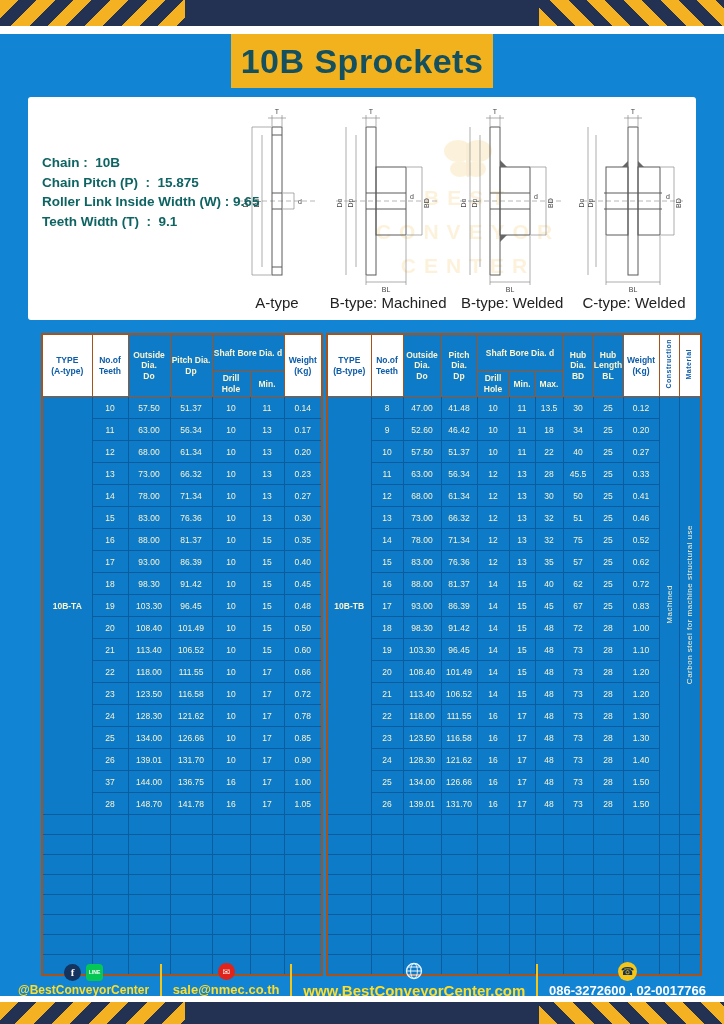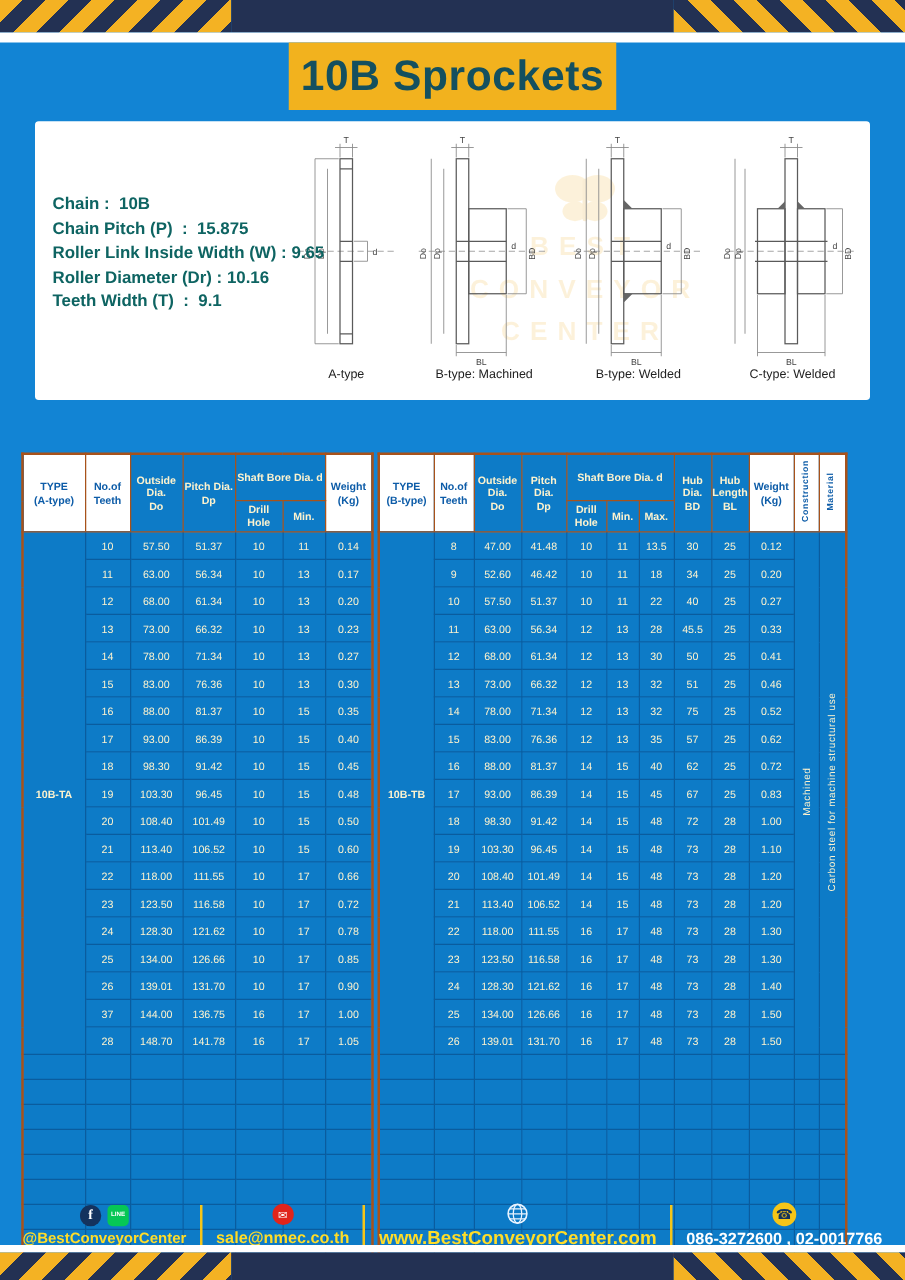--- a/index.html
+++ b/index.html
@@ -29,29 +29,29 @@
   .spec-line{font-size:13.5px;font-weight:bold;color:#0e6462;line-height:19.5px;white-space:pre;}
 
   .watermark{position:absolute;left:220px;top:20px;width:440px;height:185px;z-index:0;
              display:flex;flex-direction:column;align-items:center;justify-content:center;
              color:#f3b229;opacity:.17;pointer-events:none;}
   .watermark .wm-line{font-weight:bold;letter-spacing:8px;font-size:21px;line-height:34px;}
 
   .drawings{position:absolute;left:206px;top:8px;width:456px;height:210px;display:flex;
             justify-content:space-between;z-index:1;}
   .fig{display:flex;flex-direction:column;align-items:center;}
-  .fig-label{font-size:10px;color:#222;margin-top:1px;}
+  .fig-label{font-size:15px;color:#222;margin-top:1px;}
   .draw-svg text{font-family:"Liberation Sans",sans-serif;font-size:7px;fill:#444;}
   .draw-svg .geo{stroke:#5a5a5a;fill:none;stroke-width:1;}
   .draw-svg .dim{stroke:#8a8a8a;fill:none;stroke-width:.7;}
   .draw-svg .cl{stroke:#9a9a9a;stroke-width:.7;stroke-dasharray:5 3;}
   .draw-svg .weld{fill:#666;stroke:none;}
 
   
-  .tables{position:absolute;left:12px;top:333px;width:668px;height:492px;margin-top:29px;}
+  .tables{position:absolute;left:36px;top:333px;width:668px;height:492px;}
   .spec-table{border-collapse:collapse;table-layout:fixed;position:absolute;top:0;border:2px solid #a8521a;}
   #tableA{left:5px;width:280px;}
   #tableB{left:290px;width:374px;}
   .spec-table th,.spec-table td{border:1px solid #0a5c9e;text-align:center;vertical-align:middle;padding:0;overflow:hidden;}
   .spec-table thead th{border:1px solid #a8521a;font-weight:bold;white-space:pre-line;font-size:8.5px;line-height:1.25;}
   .spec-table thead tr:first-child th{height:36px;}
   .spec-table thead tr:nth-child(2) th{height:24px;}
   th.wh{background:#ffffff;color:#0d5ca8;}
   th.bl{background:#0d7bc7;color:#fdf3cf;}
   .spec-table tbody td{background:#0d7bc7;color:#fdf3cf;font-size:8.5px;height:21px;}
@@ -103,21 +103,20 @@
       </svg>
       <div class="wm-line">BEST</div>
       <div class="wm-line">CONVEYOR</div>
       <div class="wm-line">CENTER</div>
     </div>
 
     <div class="specs">
       <div class="spec-line">Chain :  10B</div>
       <div class="spec-line">Chain Pitch (P)  :  15.875</div>
       <div class="spec-line">Roller Link Inside Width (W) : 9.65</div>
-      <div class="spec-line">Roller Diameter (Dr) : 10.16</div>
       <div class="spec-line">Teeth Width (T)  :  9.1</div>
     </div>
 
     <div class="drawings">
 
       <div class="fig">
         <svg class="draw-svg" width="86" height="188" viewBox="0 0 86 188">
           <line class="cl" x1="4" y1="96" x2="82" y2="96"></line>
           <rect class="geo" x="38" y="22" width="10" height="148"></rect>
           <line class="geo" x1="38" y1="30" x2="48" y2="30"></line>

